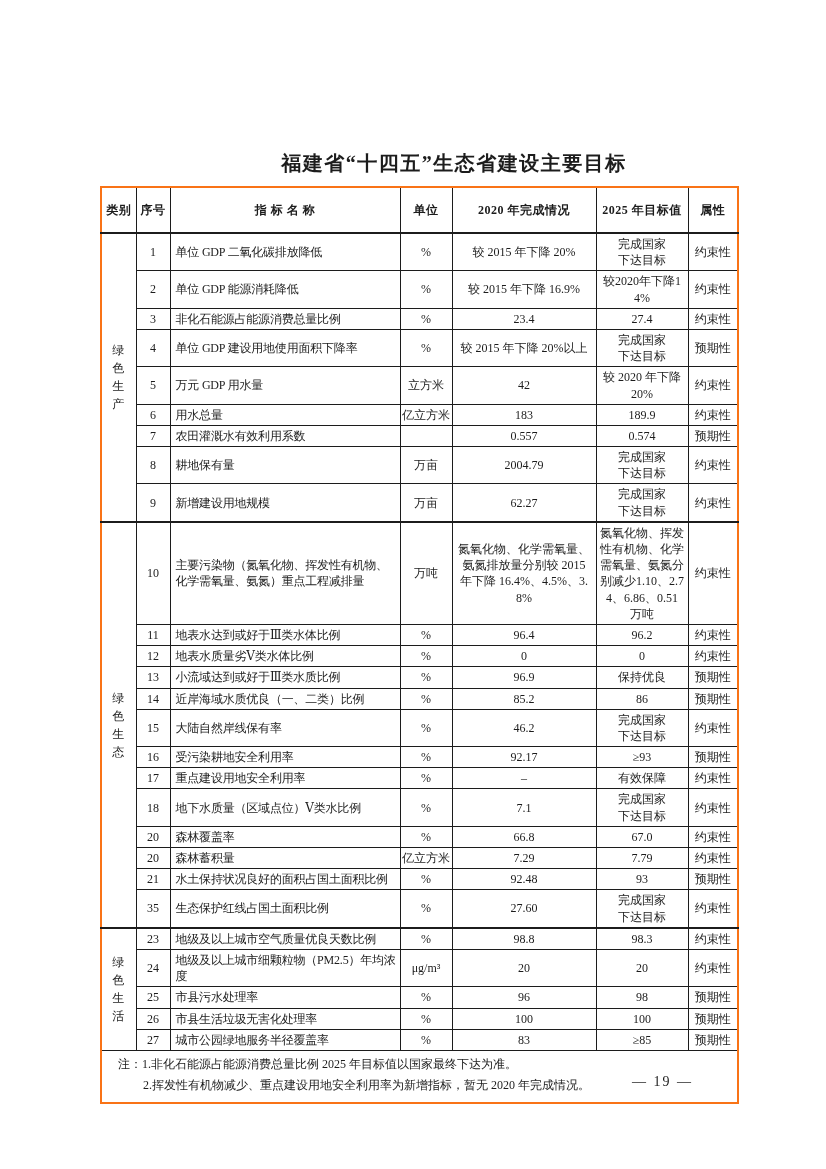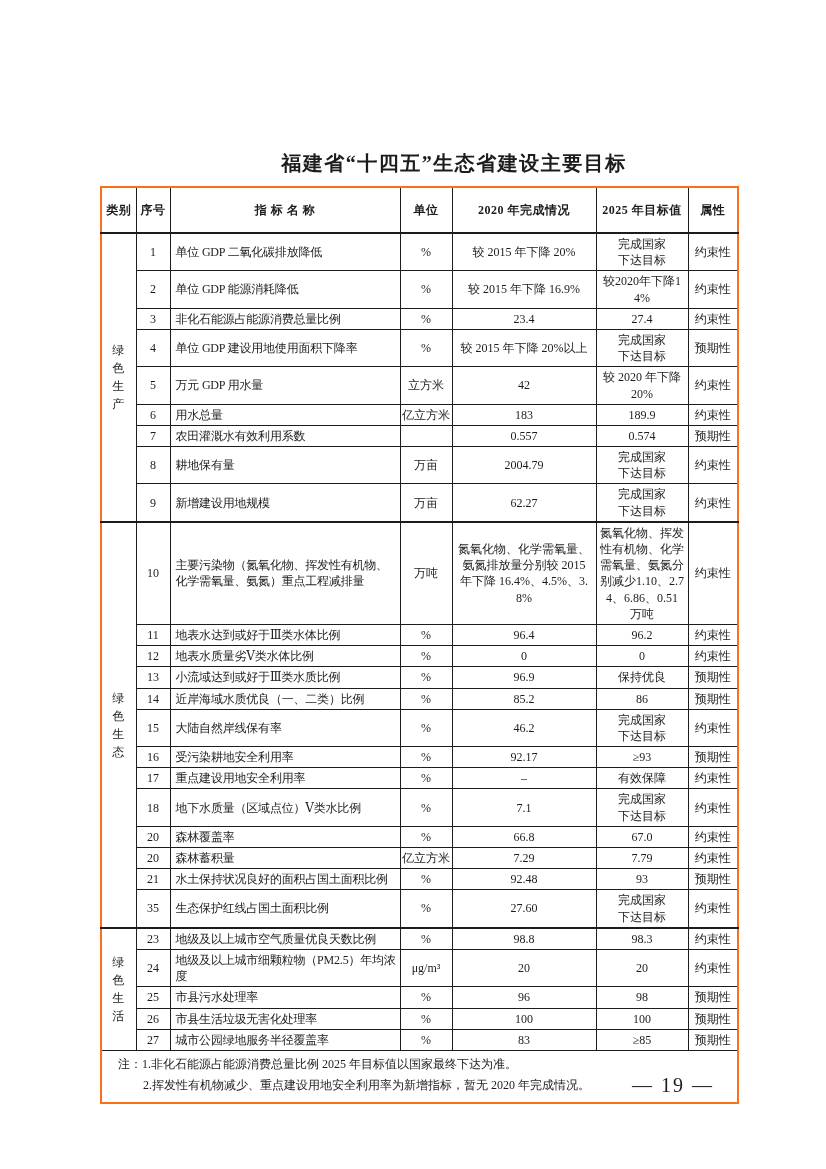--- a/index.html
+++ b/index.html
@@ -30,21 +30,21 @@
   td.col-cat{padding:20px 4px;letter-spacing:1px;line-height:1.5;}
   td.col-name{text-align:left;padding-left:5px;letter-spacing:-0.2px;}
   td.col-unit{padding:2px 1px;}
   tr.cat-start td{border-top:2px solid #1c1c1c;}
   tr.notes-row td{
     text-align:left;padding:3px 16px 6px;line-height:1.75;
     white-space:normal;word-break:normal;
   }
   .note-line2{padding-left:25px;}
   .page-num{
-    position:absolute;top:1074px;left:632px;font-size:20px;
+    position:absolute;top:1074px;left:632px;font-size:14px;
     letter-spacing:2px;white-space:nowrap;
   }
 </style>
 </head>
 <body>
 
 <div class="doc-title">福建省“十四五”生态省建设主要目标</div>
 
 <table class="doc-table">
   <colgroup>

